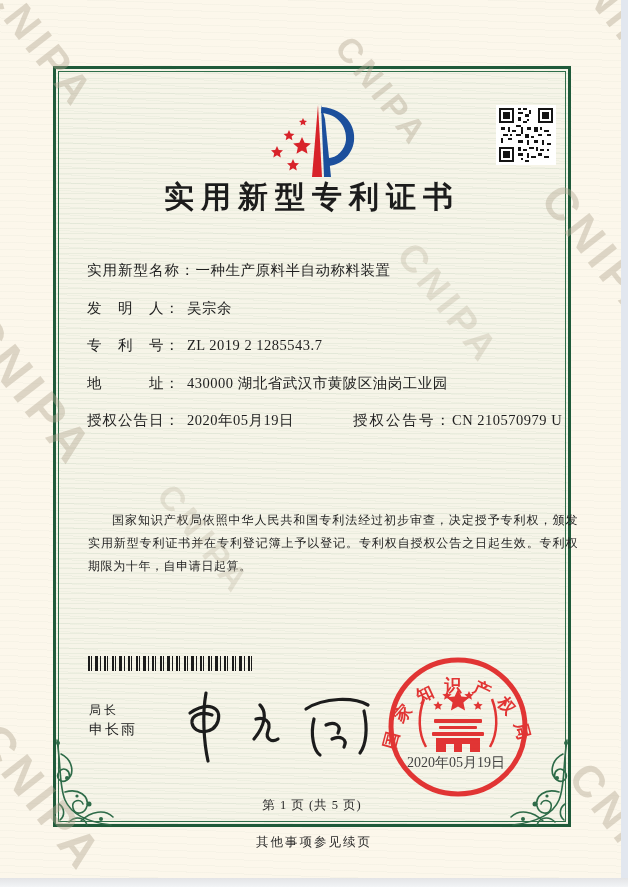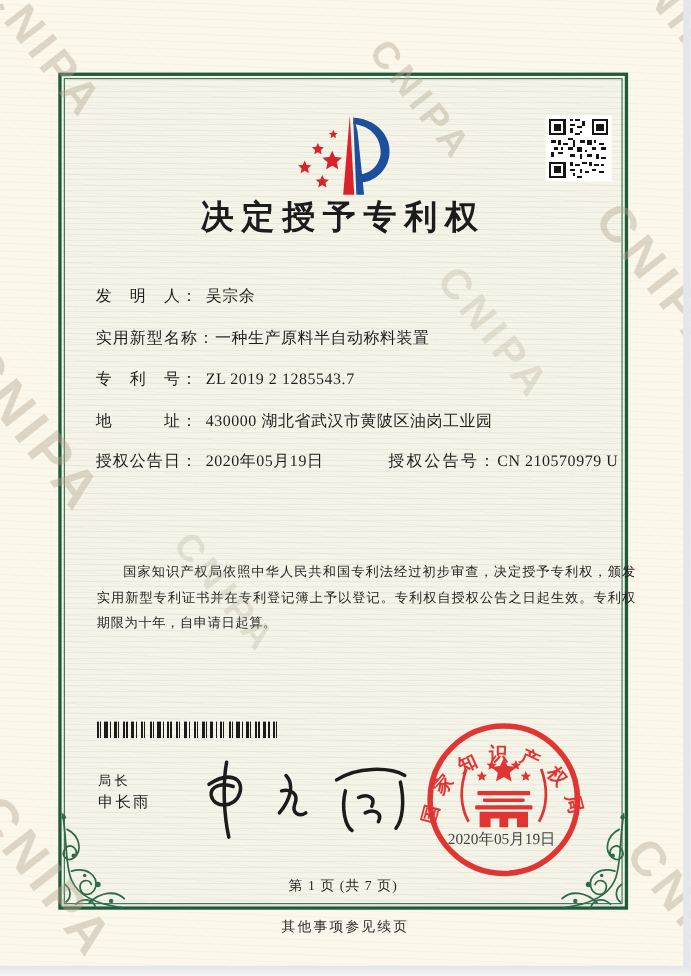--- a/index.html
+++ b/index.html
@@ -157,28 +157,28 @@
     </svg>
 
     <svg class="qr" width="54" height="54" viewBox="0 0 25 25" shape-rendering="crispEdges">
       <rect width="25" height="25" fill="#ffffff"></rect>
       <path fill="#141414" d="M0,0h7v7h-7z M18,0h7v7h-7z M0,18h7v7h-7z"></path>
       <path fill="#ffffff" d="M1,1h5v5h-5z M19,1h5v5h-5z M1,19h5v5h-5z"></path>
       <path fill="#141414" d="M2,2h3v3h-3z M20,2h3v3h-3z M2,20h3v3h-3z"></path>
       <path fill="#141414" d="M9,0h1v1h-1z M11,0h2v1h-2z M14,1h1v2h-1z M9,2h2v1h-2z M12,3h2v1h-2z M9,4h1v2h-1z M13,5h1v1h-1z M11,6h2v1h-2z M8,8h2v1h-2z M1,9h2v1h-2z M4,9h1v2h-1z M6,10h2v1h-2z M10,9h1v3h-1z M13,9h2v1h-2z M16,9h2v2h-2z M19,9h1v1h-1z M21,10h2v1h-2z M2,12h2v1h-2z M5,12h1v1h-1z M8,12h2v1h-2z M12,12h2v2h-2z M15,13h1v1h-1z M18,12h2v1h-2z M22,12h2v1h-2z M1,14h1v2h-1z M4,14h2v1h-2z M9,15h2v1h-2z M13,15h1v2h-1z M16,15h2v1h-2z M20,15h1v2h-1z M22,16h2v1h-2z M9,18h1v2h-1z M11,19h2v1h-2z M14,18h2v1h-2z M17,18h1v2h-1z M19,19h2v1h-2z M22,19h1v1h-1z M9,21h2v1h-2z M13,21h1v2h-1z M15,22h2v1h-2z M18,21h2v1h-2z M21,22h2v1h-2z M10,23h1v1h-1z M12,24h2v1h-2z"></path>
     </svg>
 
-    <h1 class="title">决定授予专利权</h1>
+    <h1 class="title">实用新型专利证书</h1>
 
     <div class="fields">
       <div class="frow">
+        <span class="flabel">实用新型名称：</span><span class="fvalue">一种生产原料半自动称料装置</span>
+      </div>
+      <div class="frow">
         <span class="flabel">发　明　人：</span><span class="fvalue">吴宗余</span>
-      </div>
-      <div class="frow">
-        <span class="flabel">实用新型名称：</span><span class="fvalue">一种生产原料半自动称料装置</span>
       </div>
       <div class="frow">
         <span class="flabel">专　利　号：</span><span class="fvalue">ZL 2019 2 1285543.7</span>
       </div>
       <div class="frow">
         <span class="flabel">地　　　址：</span><span class="fvalue">430000 湖北省武汉市黄陂区油岗工业园</span>
       </div>
       <div class="frow">
         <span class="flabel">授权公告日：</span><span class="fvalue dated">2020年05月19日</span><span class="flabel g2">授权公告号：</span><span class="fvalue">CN 210570979 U</span>
       </div>
@@ -226,17 +226,17 @@
           <rect x="67" y="85" width="38" height="3" rx="1"></rect>
           <rect x="60" y="91" width="52" height="4" rx="1"></rect>
           <path d="M64,97 h44 v14 h-10 v-8 h-8 v8 h-8 v-8 h-8 v8 h-10 z"></path>
           <path d="M52,58 C46,74 46,92 54,106" fill="none" stroke="#e02525" stroke-width="2.5"></path>
           <path d="M120,58 C126,74 126,92 118,106" fill="none" stroke="#e02525" stroke-width="2.5"></path>
         </g>
         <text x="84" y="126" text-anchor="middle" font-size="14" fill="#333333" font-family="Liberation Serif, DejaVu Serif, serif">2020年05月19日</text>
       </g>
     </svg>
 
-    <div class="page-num">第 1 页 (共 7 页)</div>
+    <div class="page-num">第 1 页 (共 5 页)</div>
   </div>
 
   <div class="foot-note">其他事项参见续页</div>
 </div>
 
 </body></html>

